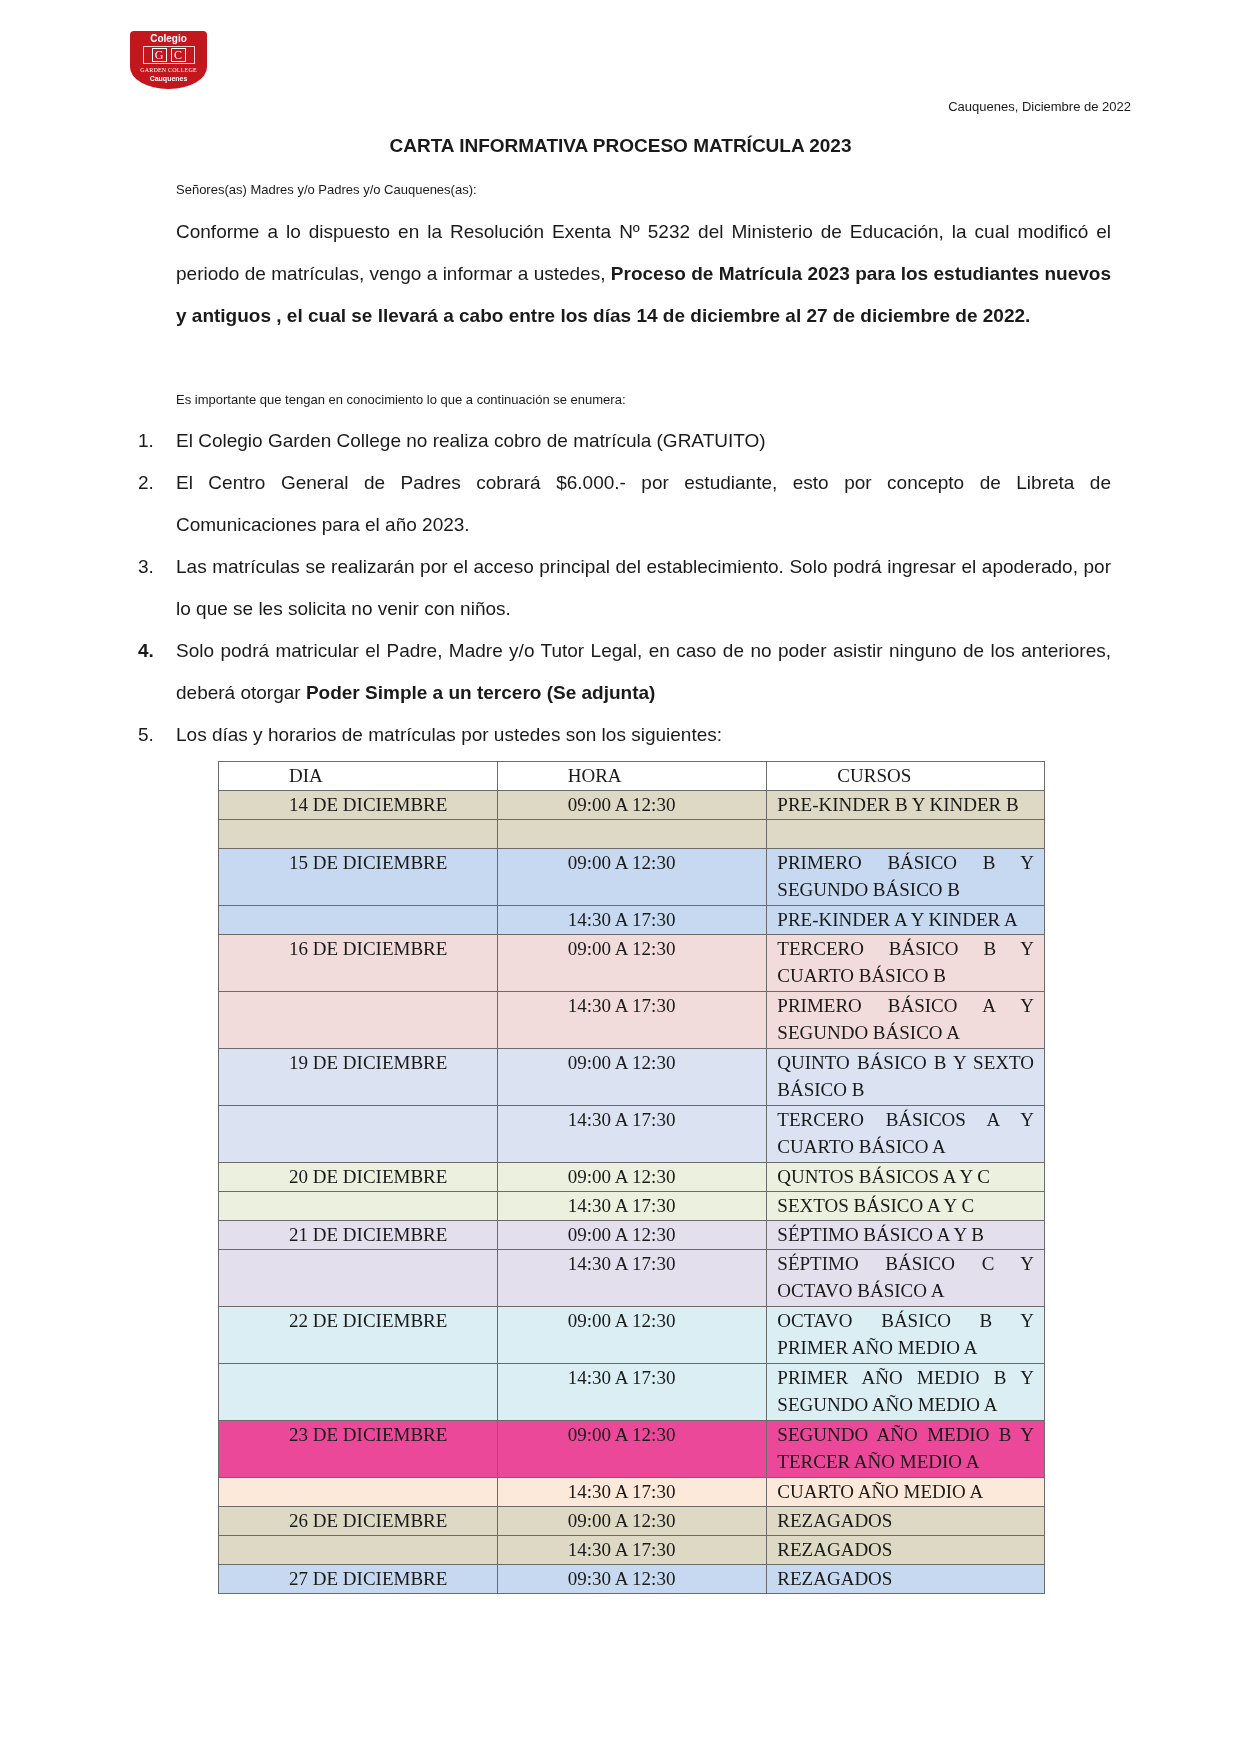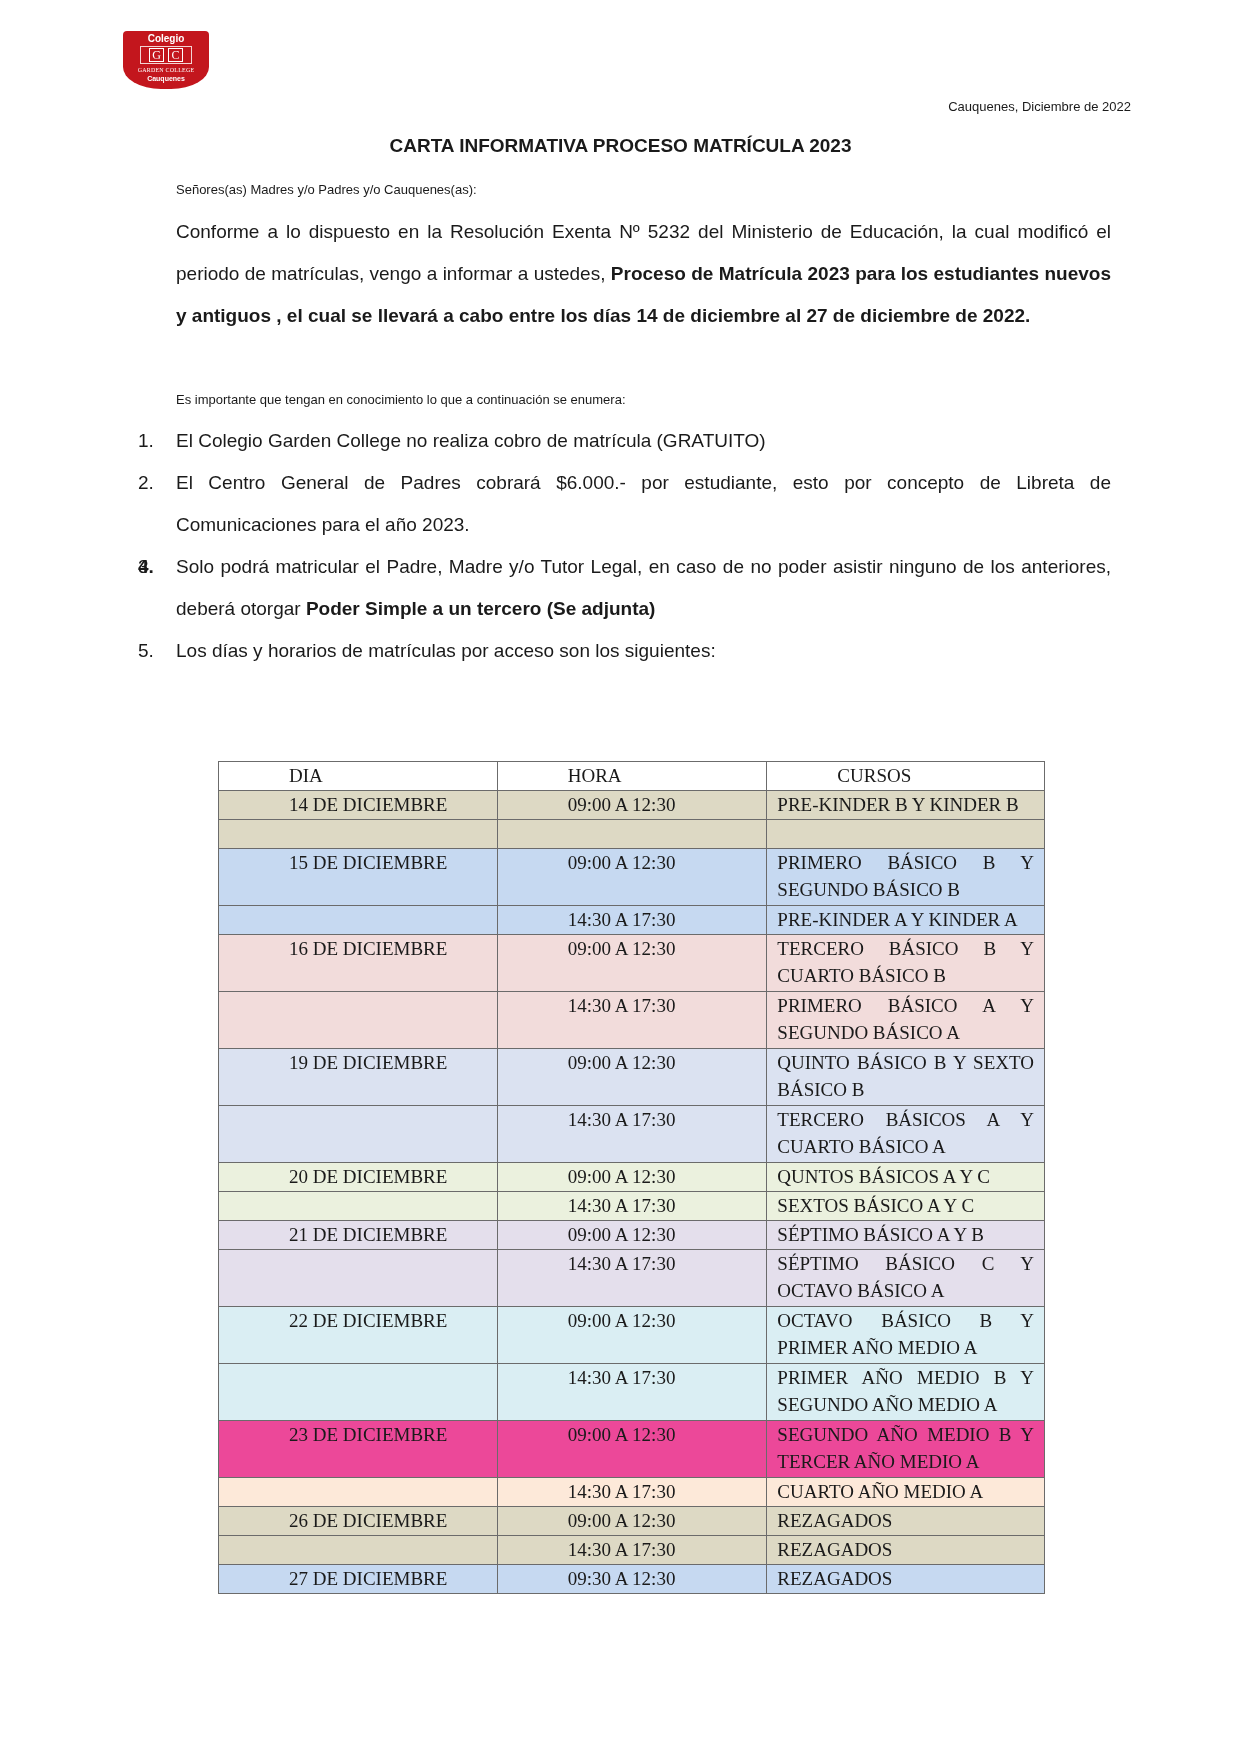--- a/index.html
+++ b/index.html
@@ -1,21 +1,21 @@
 <!DOCTYPE html>
 <html><head>
 <meta charset="utf-8">
 <style>
   * { box-sizing: border-box; margin: 0; padding: 0; }
   html, body { width: 1241px; height: 1755px; background: #ffffff; }
   body { position: relative; font-family: "Liberation Sans", sans-serif; color: #1a1a1a; overflow: hidden; }
   .page { position: absolute; left: 0; top: 0; width: 1241px; height: 1755px; }
 
   
-  .logo { position: absolute; left: 123px; top: 31px; width: 86px; height: 58px;
+  .logo { position: absolute; left: 130px; top: 31px; width: 77px; height: 58px;
           background: #c3161d; border-radius: 4px 4px 38px 38px / 4px 4px 22px 22px; color: #fff;
           text-align: center; font-family: "Liberation Sans", sans-serif; }
   .logo .l1 { font-size: 10px; font-weight: bold; margin-top: 2px; line-height: 11px; }
   .logo .gc { margin: 2px auto 0; width: 52px; height: 18px; border: 1px solid #f3d3d3; display: flex;
               justify-content: center; align-items: center; gap: 4px; font-family: "Liberation Serif", serif;
               font-size: 12px; line-height: 14px; }
   .logo .gc span { border: 1px solid #fff; width: 15px; height: 14px; display: inline-block; text-align: center; line-height: 12px; }
   .logo .l3 { font-family: "Liberation Serif", serif; font-size: 6px; line-height: 8px; margin-top: 2px; letter-spacing: 0.2px; }
   .logo .l4 { font-size: 7px; font-weight: bold; line-height: 9px; }
 
@@ -67,23 +67,23 @@
 
   <div class="para">
     <span>Conforme a lo dispuesto en la Resolución Exenta Nº 5232 del Ministerio de Educación, la cual modificó el periodo de matrículas, vengo a informar a ustedes, </span><b>Proceso de Matrícula 2023 para los estudiantes nuevos y antiguos , el cual se llevará a cabo entre los días 14 de diciembre al 27 de diciembre de 2022.</b>
   </div>
 
   <div class="text intro2">Es importante que tengan en conocimiento lo que a continuación se enumera:</div>
 
   <div class="list" id="list">
       <div class="li"><span class="num">1.</span><span>El Colegio Garden College no realiza cobro de matrícula (GRATUITO)</span></div>
       <div class="li"><span class="num">2.</span><span>El Centro General de Padres cobrará $6.000.- por estudiante, esto por concepto de Libreta de Comunicaciones para el año 2023.</span></div>
-      <div class="li"><span class="num">3.</span></div>
+      <div class="li"><span class="num">3.</span><span>Las matrículas se realizarán por el acceso principal del establecimiento. Solo podrá ingresar el apoderado, por lo que se les solicita no venir con niños.</span></div>
       <div class="li"><span class="num bold">4.</span><span>Solo podrá matricular el Padre, Madre y/o Tutor Legal, en caso de no poder asistir ninguno de los anteriores, deberá otorgar </span><b>Poder Simple a un tercero (Se adjunta)</b></div>
-      <div class="li"><span class="num">5.</span><span>Los días y horarios de matrículas por acceso son los siguientes:</span></div>
+      <div class="li"><span class="num">5.</span><span>Los días y horarios de matrículas por ustedes son los siguientes:</span></div>
     </div>
 
   <table class="sched" id="sched">
     <thead>
       <tr>
         <th class="c1">DIA</th>
         <th class="c2">HORA</th>
         <th class="c3">CURSOS</th>
       </tr>
     </thead>

